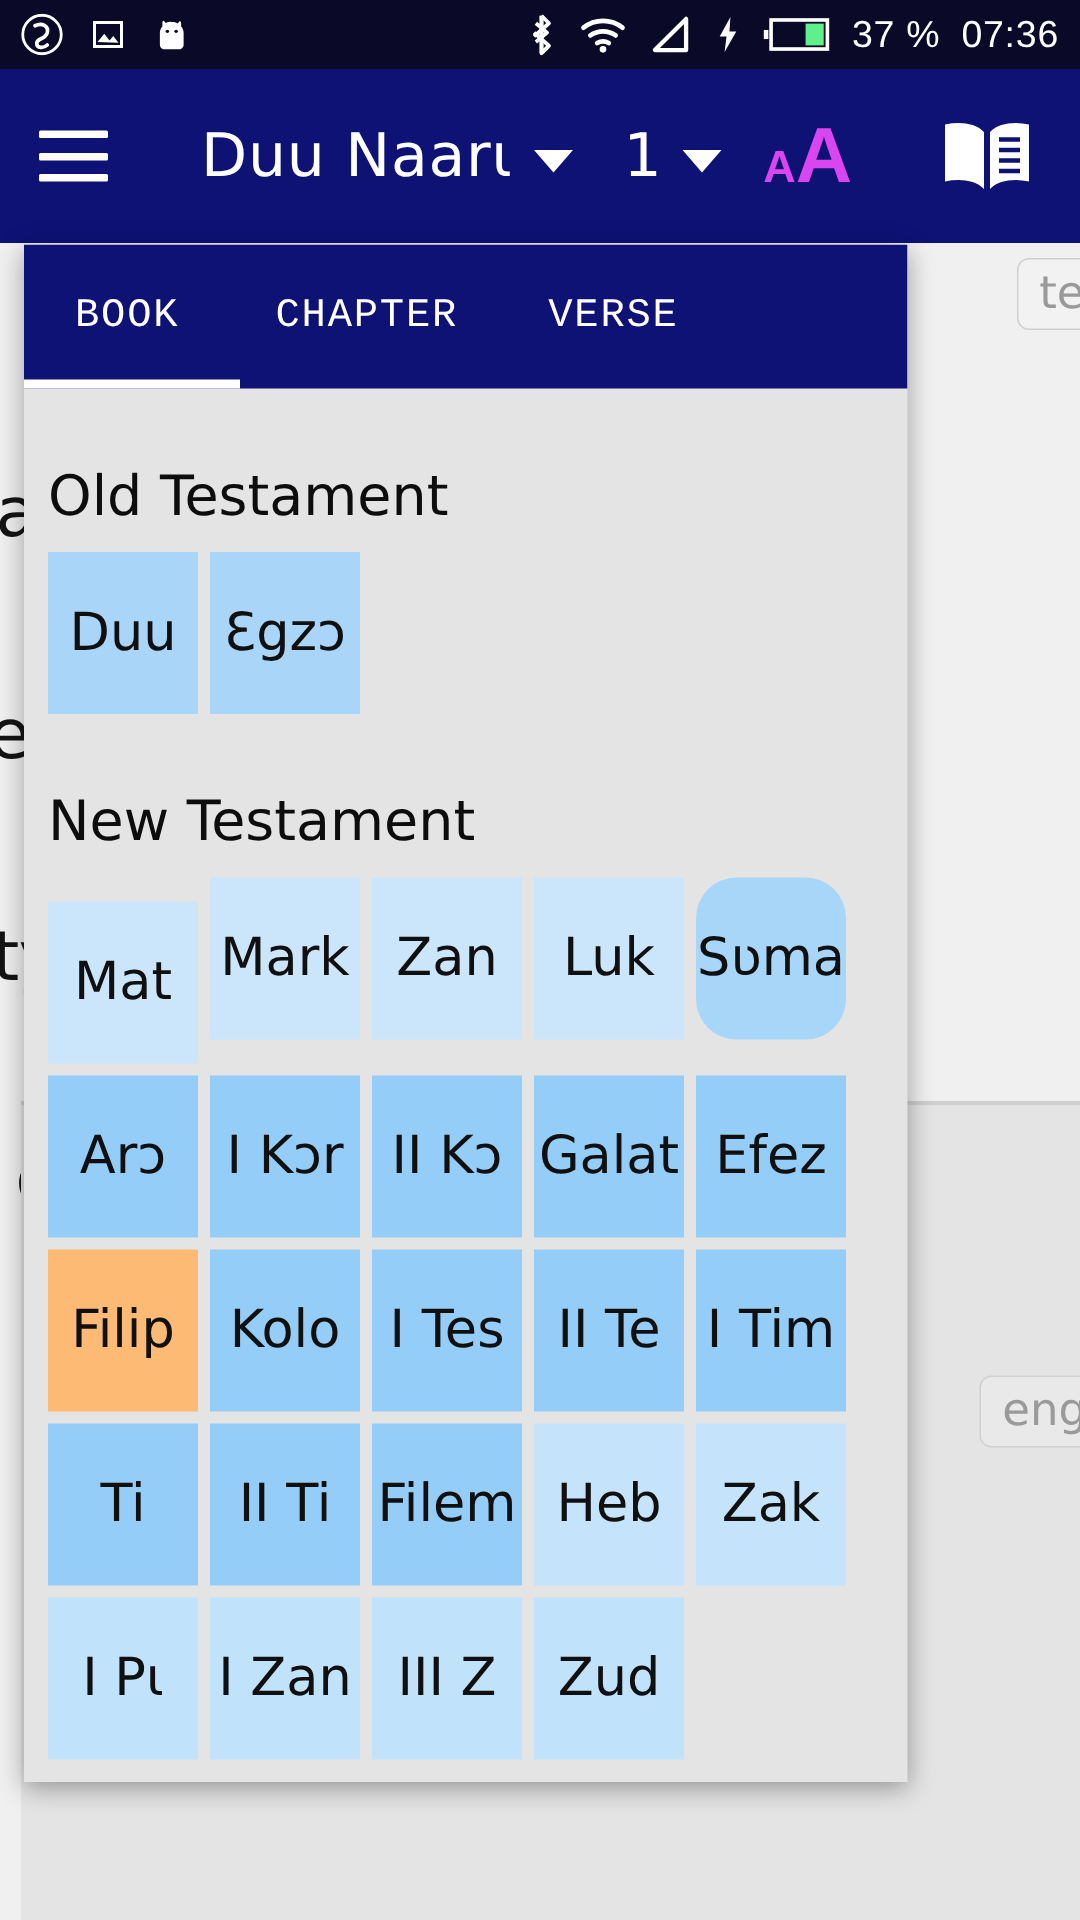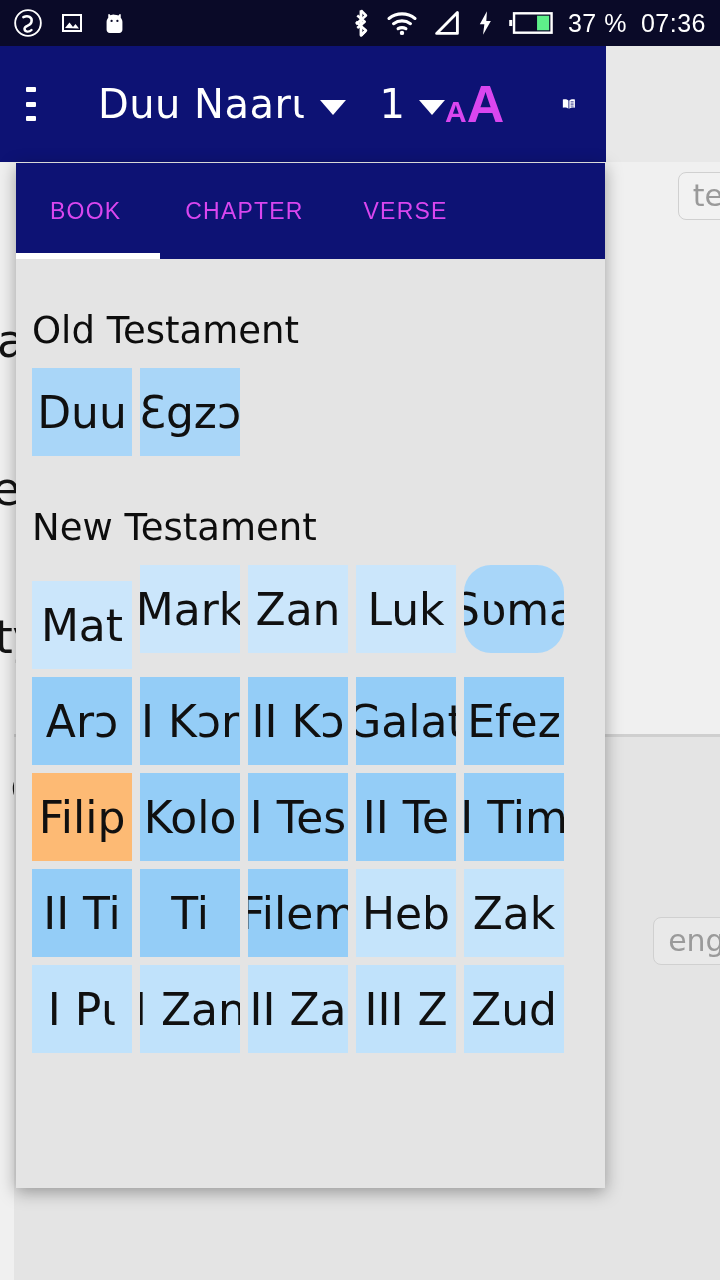--- a/index.html
+++ b/index.html
@@ -24,21 +24,21 @@
   .sb-right { margin-left: auto; display: flex; align-items: center; gap: 14px; }
   .sb-text {
     font-family: "Liberation Sans", sans-serif;
     font-size: 25px; letter-spacing: 0.5px; color: #ffffff;
   }
   .sb-ico { display: block; }
 
   
   .appbar {
     position: absolute; top: 46px; left: 0;
-    width: 606px; height: 116px;
+    width: 720px; height: 116px;
     background: #0d1274;
     display: flex; align-items: center;
     padding: 0 26px;
   }
   .hamburger { width: 46px; height: 34px; display: flex; flex-direction: column; justify-content: space-between; cursor: pointer; }
   .hamburger span { display: block; height: 5px; background: #fff; border-radius: 1px; }
   .ab-title {
     color: #ffffff;
     font-family: "DejaVu Sans", sans-serif;
     font-size: 40px;
@@ -123,23 +123,23 @@
     background: #e4e4e4;
     box-shadow: 0 4px 16px rgba(0,0,0,0.35);
     overflow: hidden;
   }
   .tabs {
     height: 96px; background: #0d1274;
     display: flex; align-items: center;
     position: relative;
   }
   .tab {
-    color: #d946ef;
-    font-family: Liberation Sans, sans-serif;
-    font-size: 23px;
+    color: #ffffff;
+    font-family: Liberation Mono, monospace;
+    font-size: 27px;
     letter-spacing: 1.2px;
     padding: 0 0;
     cursor: pointer;
   }
   #tab-book { margin-left: 34px; }
   #tab-chapter { margin-left: 64px; }
   #tab-verse { margin-left: 60px; }
   .tab-indicator {
     position: absolute; bottom: 0; left: 0;
     width: 144px; height: 6px; background: #ffffff;
@@ -151,24 +151,24 @@
     color: #0d0d0d;
     padding: 26px 0 16px 16px;
     margin-top: 24px;
   }
   .grid {
     display: flex; flex-wrap: wrap;
     gap: 8px;
     padding-left: 16px;
   }
   .tile {
-    width: 100px; height: 88px;
+    width: 100px; height: 108px;
     display: flex; align-items: center; justify-content: center;
     font-family: "DejaVu Sans", sans-serif;
-    font-size: 44px;
+    font-size: 35px;
     color: #101010;
     cursor: pointer;
     overflow: hidden;
     white-space: nowrap;
   }
 </style>
 </head>
 <body>
 
 <div id="app">
@@ -280,28 +280,27 @@
           <div class="tile" style="background: rgb(148, 205, 247);">Arɔ</div>
           <div class="tile" style="background: rgb(148, 205, 247);">I Kɔr</div>
           <div class="tile" style="background: rgb(148, 205, 247);">II Kɔ</div>
           <div class="tile" style="background: rgb(148, 205, 247);">Galat</div>
           <div class="tile" style="background: rgb(148, 205, 247);">Efez</div>
           <div class="tile" style="background: #fdba74;">Filip</div>
           <div class="tile" style="background: rgb(148, 205, 247);">Kolo</div>
           <div class="tile" style="background: rgb(148, 205, 247);">I Tes</div>
           <div class="tile" style="background: rgb(148, 205, 247);">II Te</div>
           <div class="tile" style="background: rgb(148, 205, 247);">I Tim</div>
+          <div class="tile" style="background: rgb(148, 205, 247);">Ti</div>
           <div class="tile" style="background: rgb(148, 205, 247);">II Ti</div>
-          <div class="tile" style="background: rgb(148, 205, 247);">Ti</div>
           <div class="tile" style="background: rgb(148, 205, 247);">Filem</div>
           <div class="tile" style="background: rgb(197, 228, 251);">Heb</div>
           <div class="tile" style="background: rgb(197, 228, 251);">Zak</div>
           <div class="tile" style="background: rgb(192, 226, 251);">I Pɩ</div>
           <div class="tile" style="background: rgb(192, 226, 251);">I Zan</div>
-          <div class="tile" style="background: rgb(192, 226, 251);">II Za</div>
           <div class="tile" style="background: rgb(192, 226, 251);">III Z</div>
           <div class="tile" style="background: rgb(192, 226, 251);">Zud</div>
         </div>
 
     </div>
   </div>
 
 </div>
 
 </body></html>

